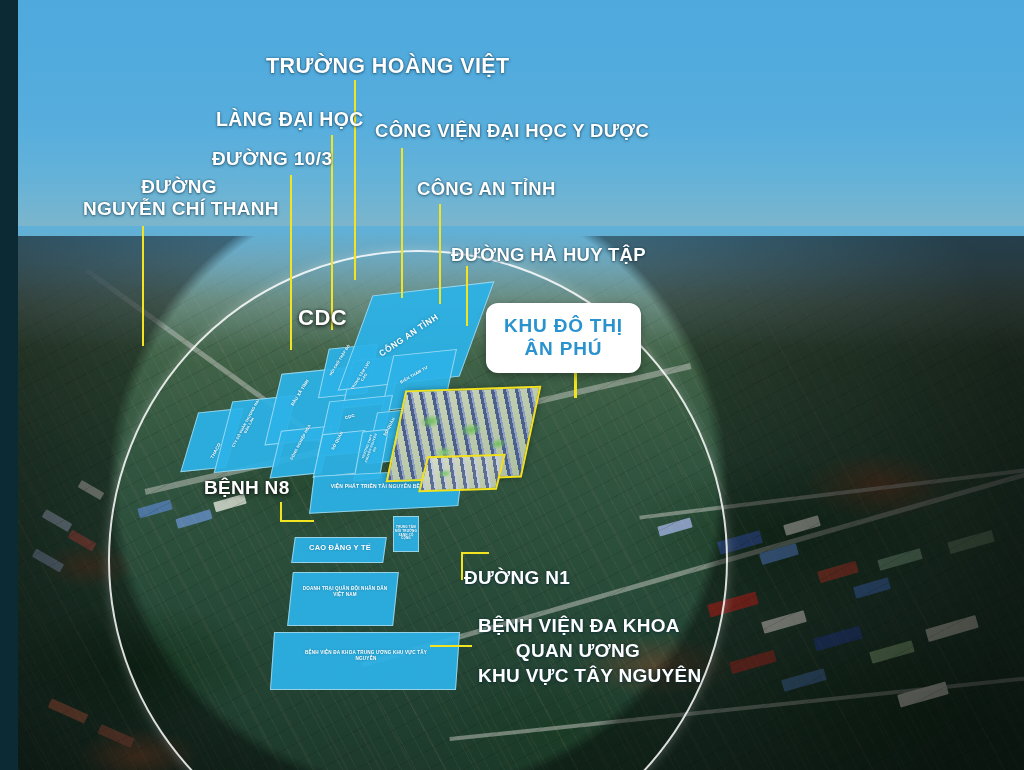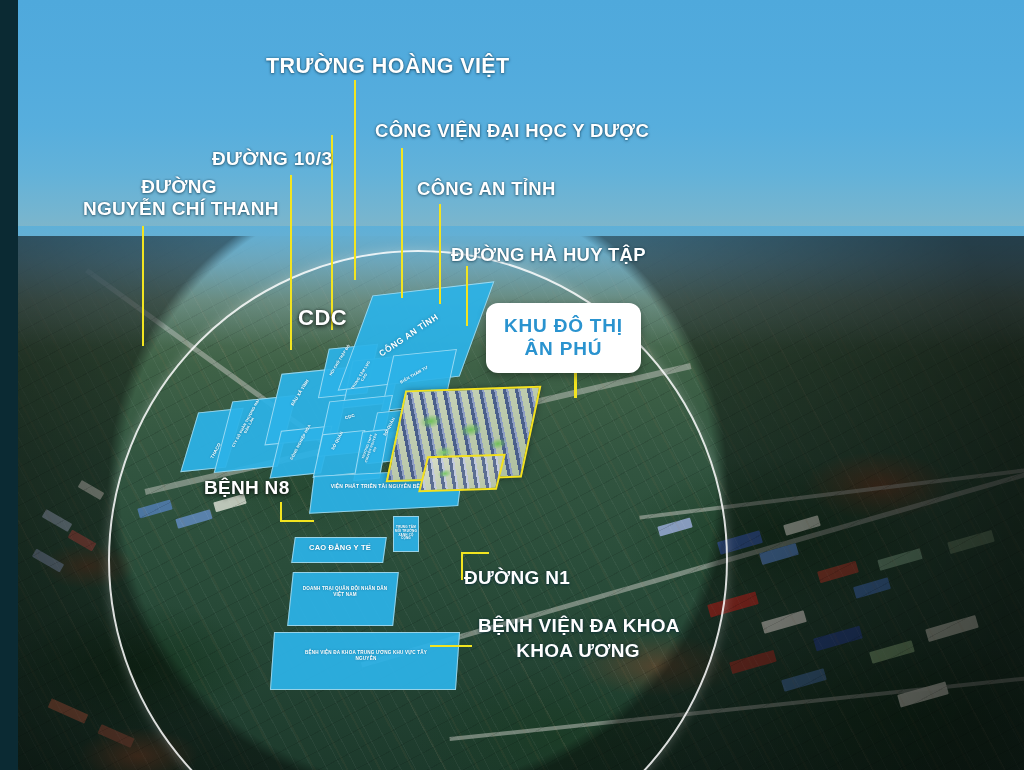--- a/index.html
+++ b/index.html
@@ -242,39 +242,41 @@
   <div class="leader v" style="left:421px;top:204px;height:100px;"></div>
   <div class="leader v" style="left:448px;top:266px;height:60px;"></div>
   <div class="leader" style="left:262px;top:502px;width:2px;height:20px;"></div>
   <div class="leader h" style="left:262px;top:520px;width:34px;"></div>
   <div class="leader" style="left:443px;top:552px;width:2px;height:28px;"></div>
   <div class="leader h" style="left:443px;top:552px;width:28px;"></div>
   <div class="leader h" style="left:412px;top:645px;width:42px;"></div>
 
   <div class="callout" style="left:248px;top:54px;font-size:21.5px;letter-spacing:.4px;">TRƯỜNG HOÀNG VIỆT</div>
 
+  <div class="callout" style="left:198px;top:108px;font-size:19.5px;letter-spacing:.4px;">LÀNG ĐẠI HỌC</div>
 
   <div class="callout" style="left:357px;top:120px;font-size:18.5px;letter-spacing:.3px;">CÔNG VIỆN ĐẠI HỌC Y DƯỢC</div>
 
   <div class="callout" style="left:194px;top:148px;font-size:19px;letter-spacing:.4px;">ĐƯỜNG 10/3</div>
 
   <div class="callout" style="left:399px;top:178px;font-size:18.5px;letter-spacing:.3px;">CÔNG AN TỈNH</div>
 
   <div class="callout" style="left:433px;top:244px;font-size:18.5px;letter-spacing:.3px;">ĐƯỜNG HÀ HUY TẬP</div>
 
   <div class="callout" style="left:65px;top:176px;font-size:19px;letter-spacing:.3px;text-align:center;width:192px;">
     <div>ĐƯỜNG</div>
     <div>NGUYỄN CHÍ THANH</div>
   </div>
 
   <div class="callout" style="left:446px;top:567px;font-size:19px;letter-spacing:.3px;">ĐƯỜNG N1</div>
 
   <div class="callout" style="left:460px;top:613px;font-size:19px;letter-spacing:.3px;text-align:center;width:200px;line-height:1.32;">
     <div>BỆNH VIỆN ĐA KHOA</div>
-    <div>KHOA ƯƠNG</div>
+    <div>QUAN ƯƠNG</div>
+    <div>KHU VỰC TÂY NGUYÊN</div>
   </div>
 
   <div class="plate" style="left:280px;top:305px;font-size:22px;letter-spacing:.5px;">CDC</div>
 
   <div class="plate" style="left:186px;top:477px;font-size:19px;letter-spacing:.3px;">BỆNH N8</div>
 
   <div class="badge-stem"></div>
   <div class="badge">
     <div class="l1">KHU ĐÔ THỊ</div>
     <div class="l2">ÂN PHÚ</div>

